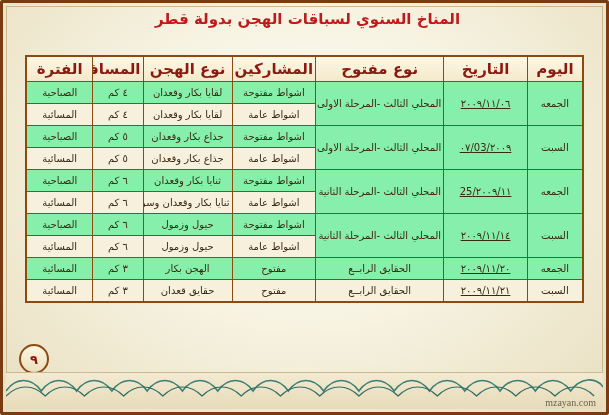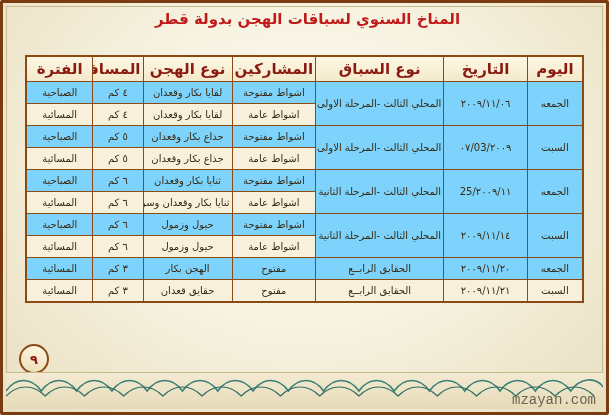--- a/index.html
+++ b/index.html
@@ -79,32 +79,33 @@
     overflow: hidden;
   }
   table.results thead th {
     background: linear-gradient(#fdf7e2, #f3e9cc);
     color: #8a1a10;
     font-weight: bold;
     font-size: 15px;
     height: 24px;
   }
   tbody tr.odd td {
-    background: #7dd3fc;
+    background: #86efac;
   }
   tbody tr.even td {
     background: #f6f0dd;
   }
   td.race-name {
     color: #8a1a10;
     font-size: 9.5px;
   }
   td.date-cell {
     font-size: 10px;
     letter-spacing: 0.3px;
+    text-decoration: underline;
   }
   td.day-cell {
     color: #3a2a12;
   }
   col.c-day      { width: 10%; }
   col.c-date     { width: 15%; }
   col.c-race     { width: 23%; }
   col.c-part     { width: 15%; }
   col.c-type     { width: 16%; }
   col.c-dist     { width: 9%;  }
@@ -138,23 +139,23 @@
   }
   .footer-band svg {
     display: block;
     width: 100%;
     height: 26px;
   }
   .watermark {
     position: absolute;
     right: 10px;
     bottom: 4px;
-    font-size: 14px;
+    font-size: 10px;
     color: #6b6250;
-    font-family: Liberation Mono, monospace;
+    font-family: Liberation Serif, serif;
   }
 </style>
 </head>
 <body>
 
 <div class="page">
 
   <div class="title-block">
     <div class="title-line1">المناخ السنوي لسباقات الهجن بدولة قطر</div>
   </div>
@@ -167,21 +168,21 @@
           <col class="c-race">
           <col class="c-part">
         <col class="c-type">
           <col class="c-dist">
           <col class="c-period">
       </colgroup>
       <thead>
         <tr>
           <th>اليوم</th>
           <th>التاريخ</th>
-          <th>نوع السباق</th>
+          <th>نوع مفتوح</th>
           <th>المشاركين</th>
           <th>نوع الهجن</th>
           <th>المسافة</th>
           <th>الفترة</th>
         </tr>
       </thead>
       <tbody>
         <tr class="odd">
           <td class="day-cell" rowspan="2">الجمعه</td>
           <td class="date-cell" rowspan="2">٢٠٠٩/١١/٠٦</td>

